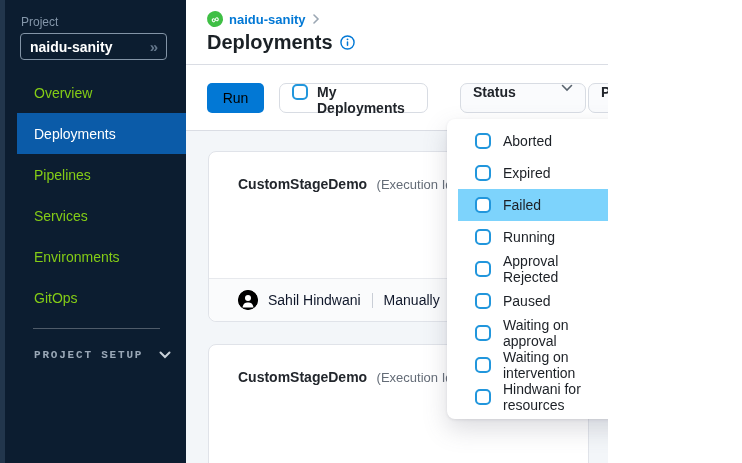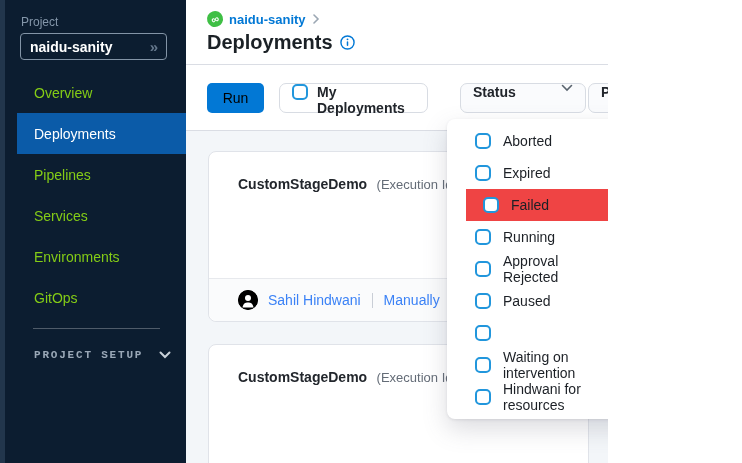--- a/index.html
+++ b/index.html
@@ -56,30 +56,30 @@
   .card1 { top:151px; height:171px; }
   .card2 { top:344px; height:200px; }
   .card-title-row { padding:23px 0 0 29px; white-space:nowrap; overflow:hidden; }
   .card-title { font-size:14px; font-weight:700; color:#22262c; }
   .card-subtitle { font-size:13px; color:#646c77; margin-left:5px; }
   .card-footer { position:absolute; bottom:0; left:0; right:0; height:43px;
     border-top:1px solid #e7e9ed; background:#fafbfc; border-radius:0 0 8px 8px;
     display:flex; align-items:center; padding-left:29px; }
   .avatar { width:20px; height:20px; border-radius:50%; background:#000; color:#fff;
     display:flex; align-items:flex-end; justify-content:center; overflow:hidden; margin-right:10px; }
-  .footer-text { font-size:14px; color:#3b82f6; }
+  .footer-text { font-size:14px; color:#0f172a; }
   .footer-sep { width:1px; height:15px; background:#c9ced6; margin:0 11px; }
 
   
   .dropdown { position:absolute; left:447px; top:119px; width:198px; background:#fff;
     border-radius:8px; padding:6px 11px; z-index:20;
     box-shadow:0 1px 3px rgba(40,41,61,0.1), 0 10px 24px rgba(96,97,112,0.22); }
   .dd-item { height:32px; display:flex; align-items:center; gap:12px; padding:0 17px;
     font-size:14px; color:#1c2026; cursor:pointer; }
-  .dd-item.highlight { background:#ef4444;margin-left:8px; }
+  .dd-item.highlight { background:#7dd3fc; }
   .checkbox { width:16px; height:16px; border:2px solid #2196dc; border-radius:5px;
     background:#fff; flex:none; cursor:pointer; }
 
   .chev-icon { display:flex; align-items:center; }
 </style>
 </head>
 <body>
 
 <div class="app">
 
@@ -216,20 +216,21 @@
     <div class="dd-item">
         <span class="checkbox"></span>
         <span>Approval Rejected</span>
       </div>
     <div class="dd-item">
         <span class="checkbox"></span>
         <span>Paused</span>
       </div>
     <div class="dd-item">
         <span class="checkbox"></span>
+        <span>Waiting on approval</span>
       </div>
     <div class="dd-item">
         <span class="checkbox"></span>
         <span>Waiting on intervention</span>
       </div>
     <div class="dd-item">
         <span class="checkbox"></span>
         <span>Hindwani for resources</span>
       </div>
   </div>

